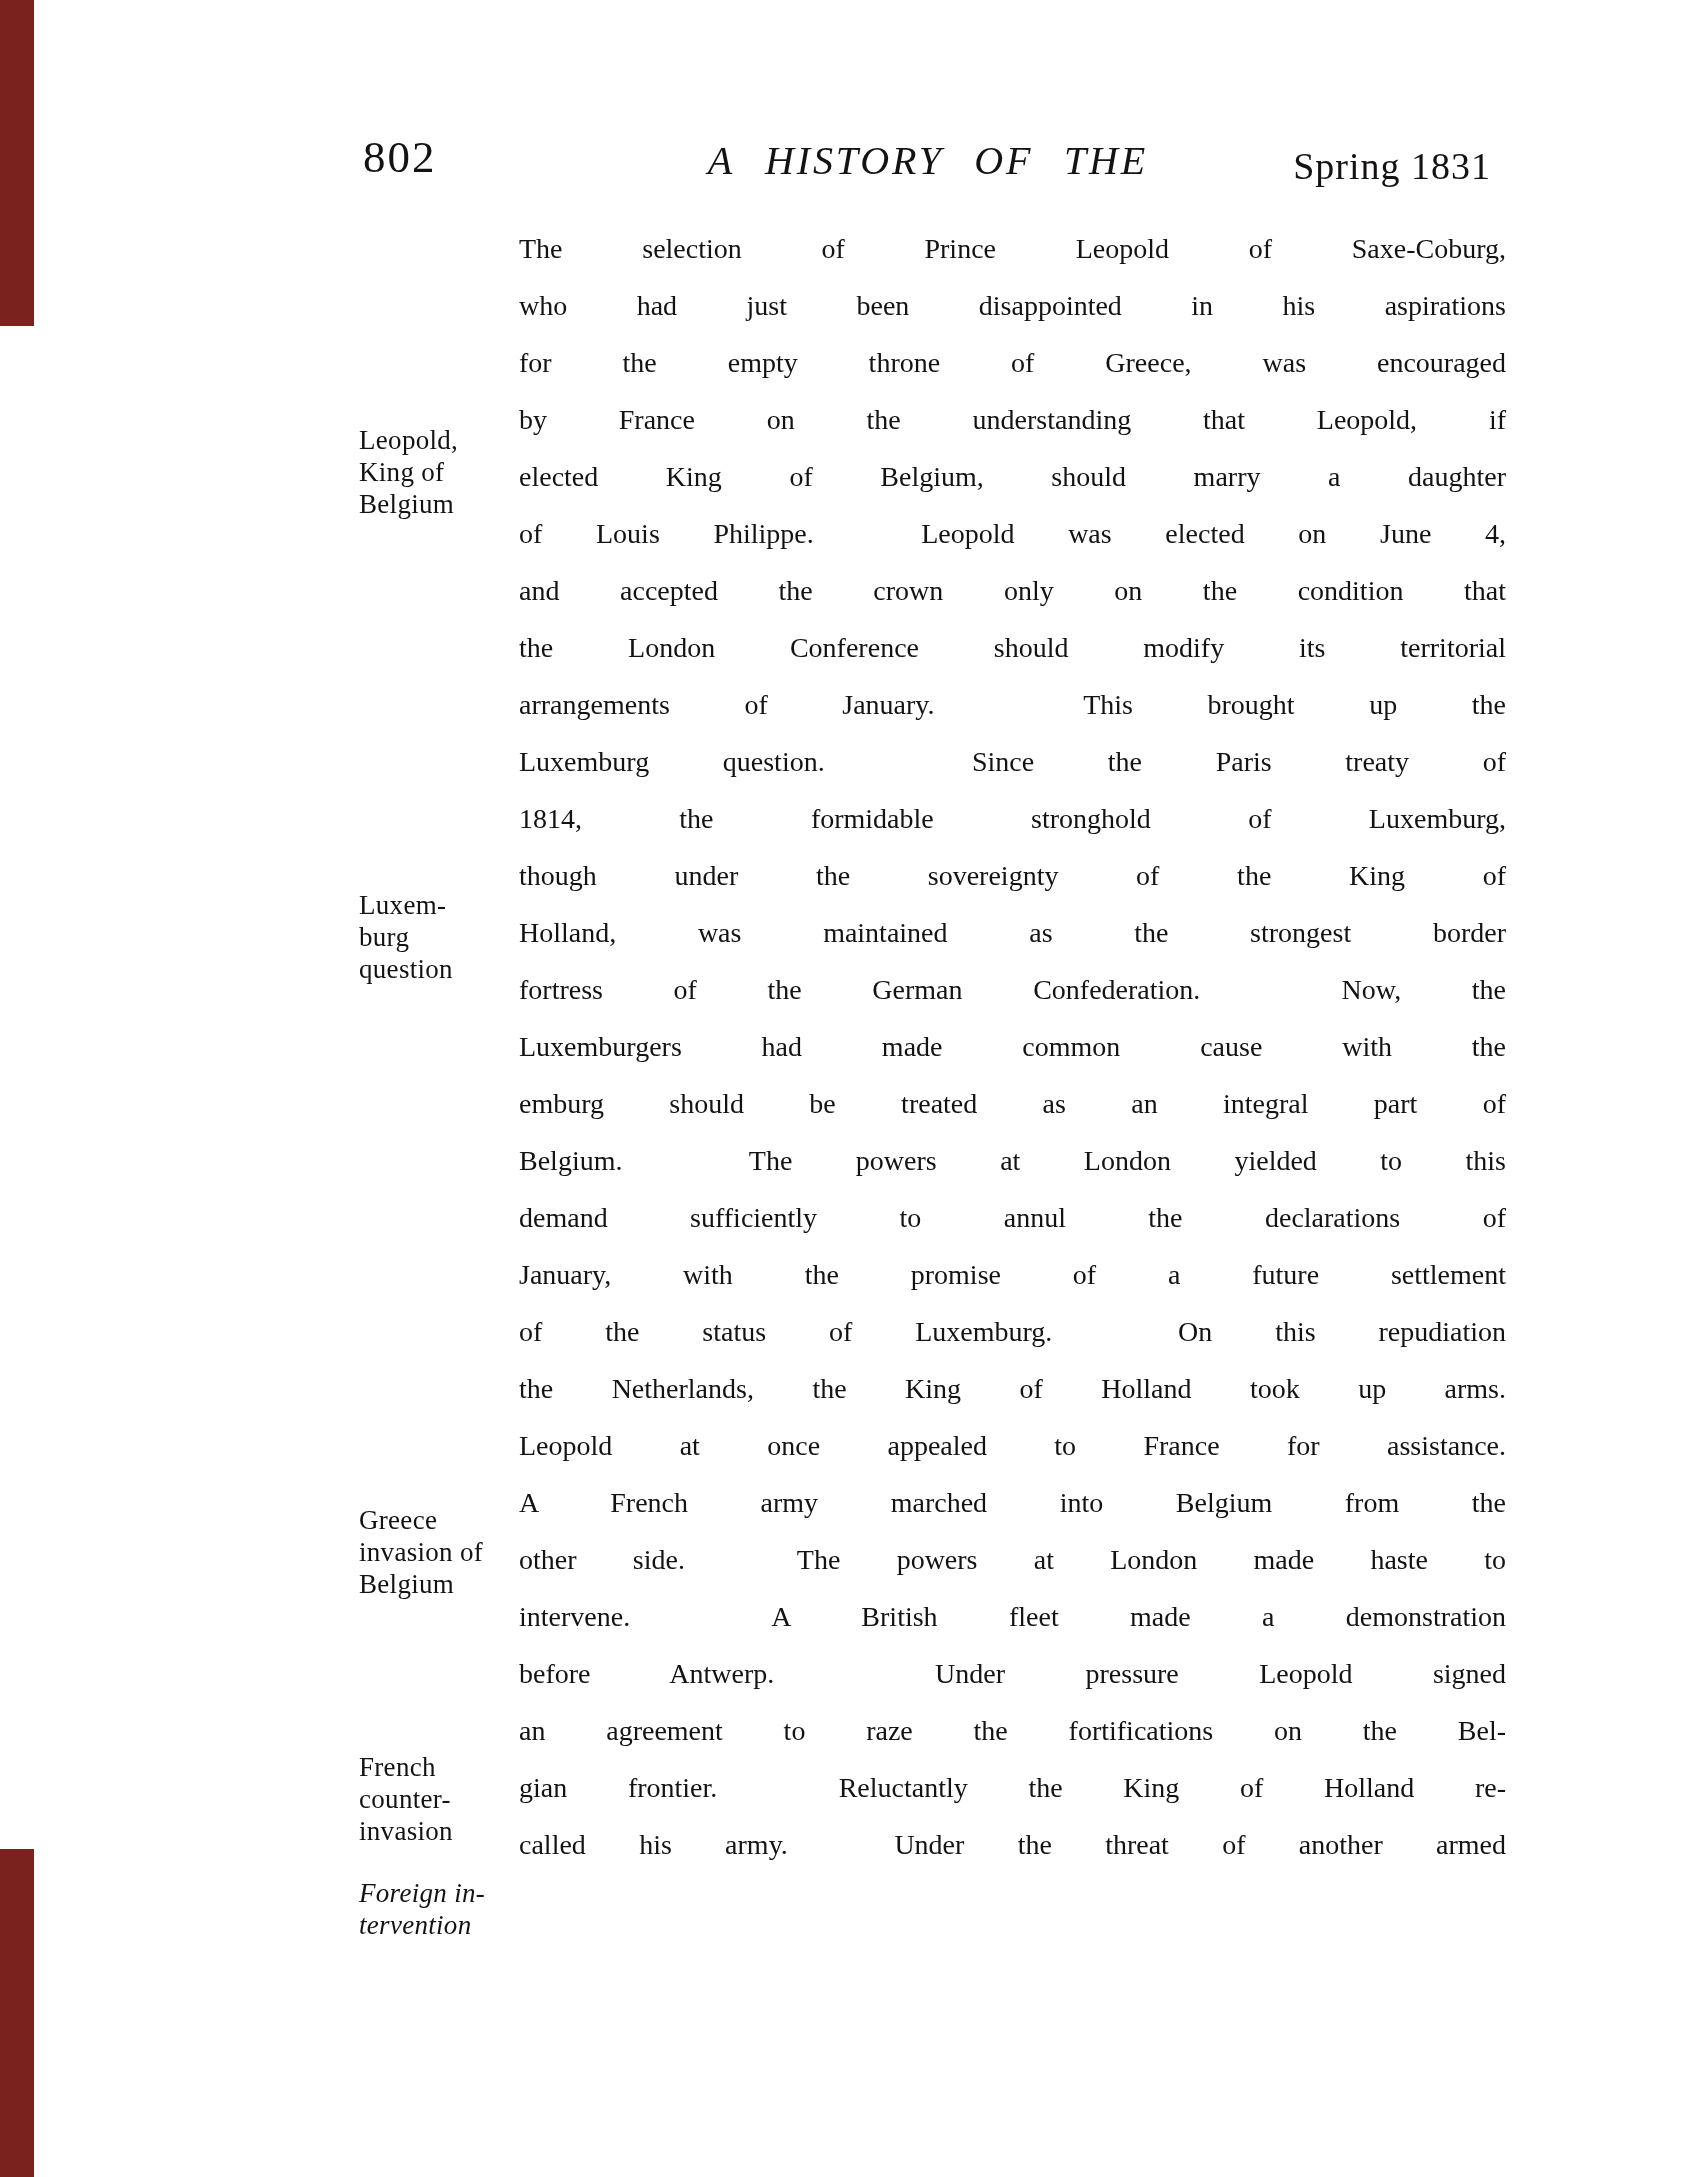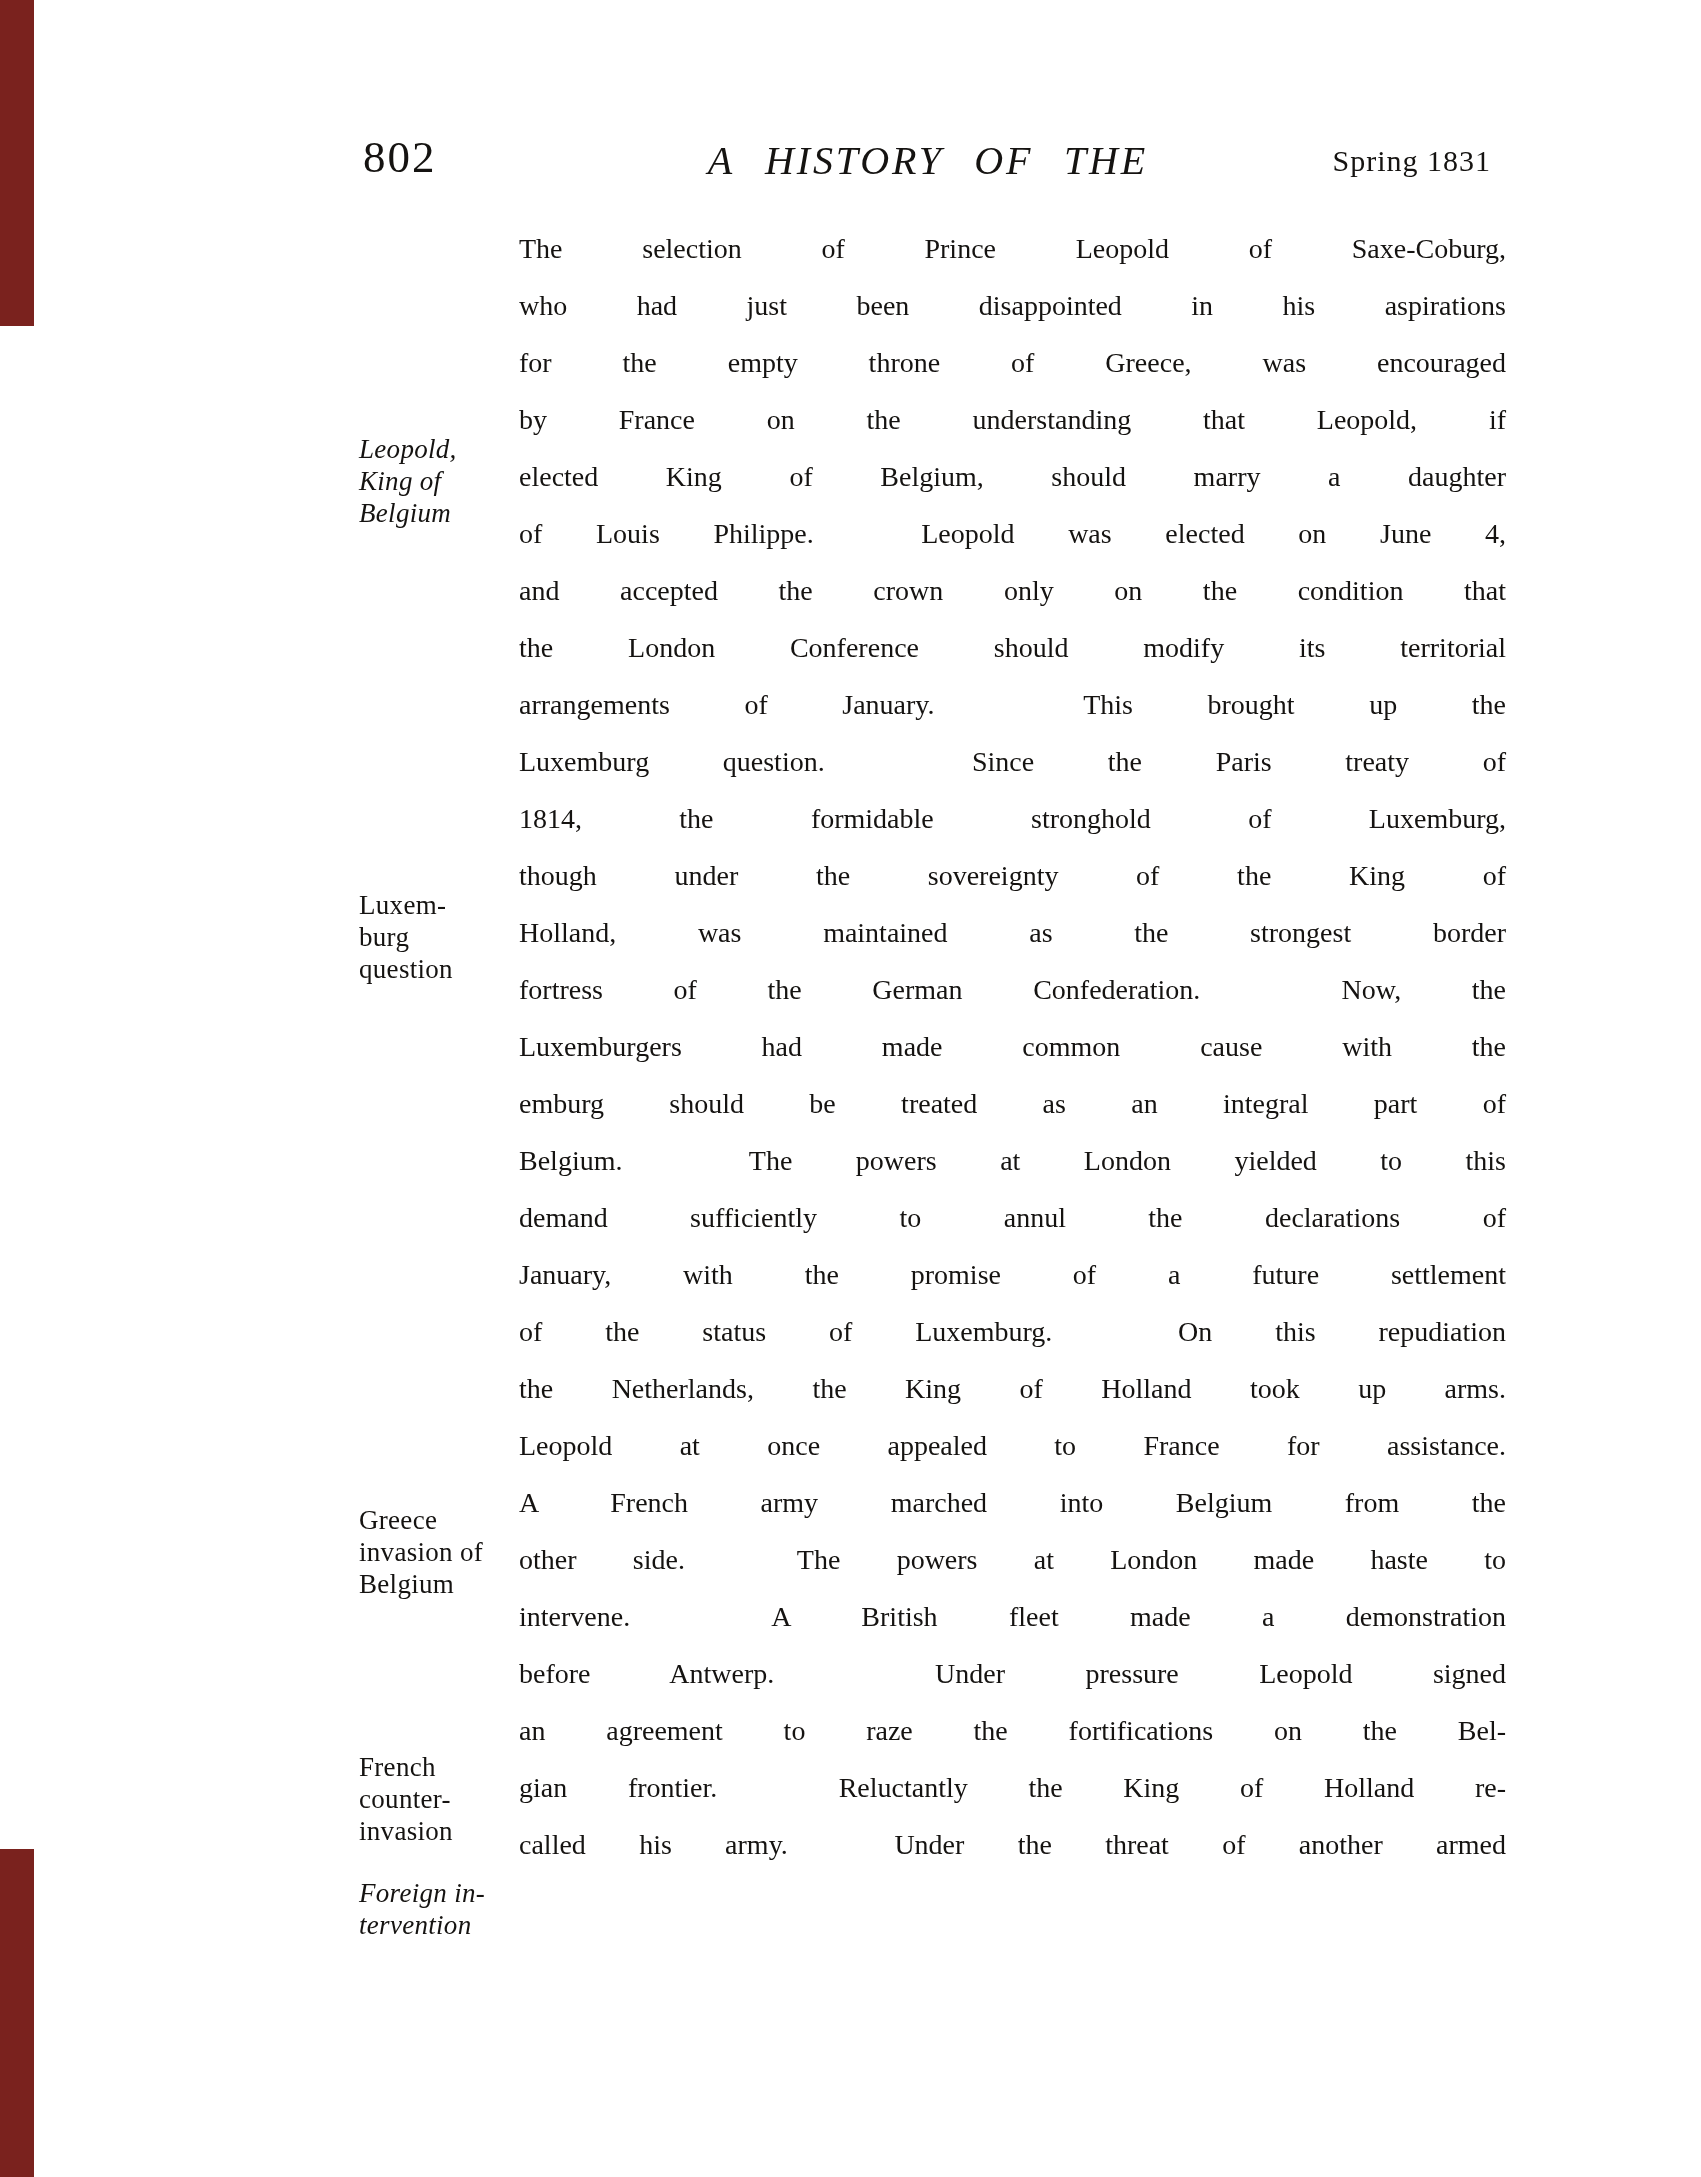--- a/index.html
+++ b/index.html
@@ -23,30 +23,30 @@
   .running-title{
     position:absolute;left:928px;top:137px;
     transform:translateX(-50%);
     font-style:italic;font-size:40px;
     letter-spacing:2.9px;word-spacing:17.6px;
     white-space:nowrap;
     text-align:center;
   }
   .header-date{
     position:absolute;right:203px;top:144px;
-    font-size:30px;letter-spacing:1px;
+    font-size:38px;letter-spacing:1px;
     white-space:nowrap;
   }
 
   .margin-note{
     position:absolute;left:359px;width:161px;
     font-size:27px;line-height:32px;
     letter-spacing:0.3px;
   }
-  .note-0{top:433px;font-style:italic;}
+  .note-0{top:424px;}
   .note-1{top:889px;}
   .note-2{top:1504px;}
   .note-3{top:1751px;}
   .note-4{top:1877px;font-style:italic;}
   .margin-note div{white-space:nowrap;}
 
   .body-text{
     position:absolute;left:519px;top:220px;width:987px;
     font-size:28px;line-height:57px;
   }

